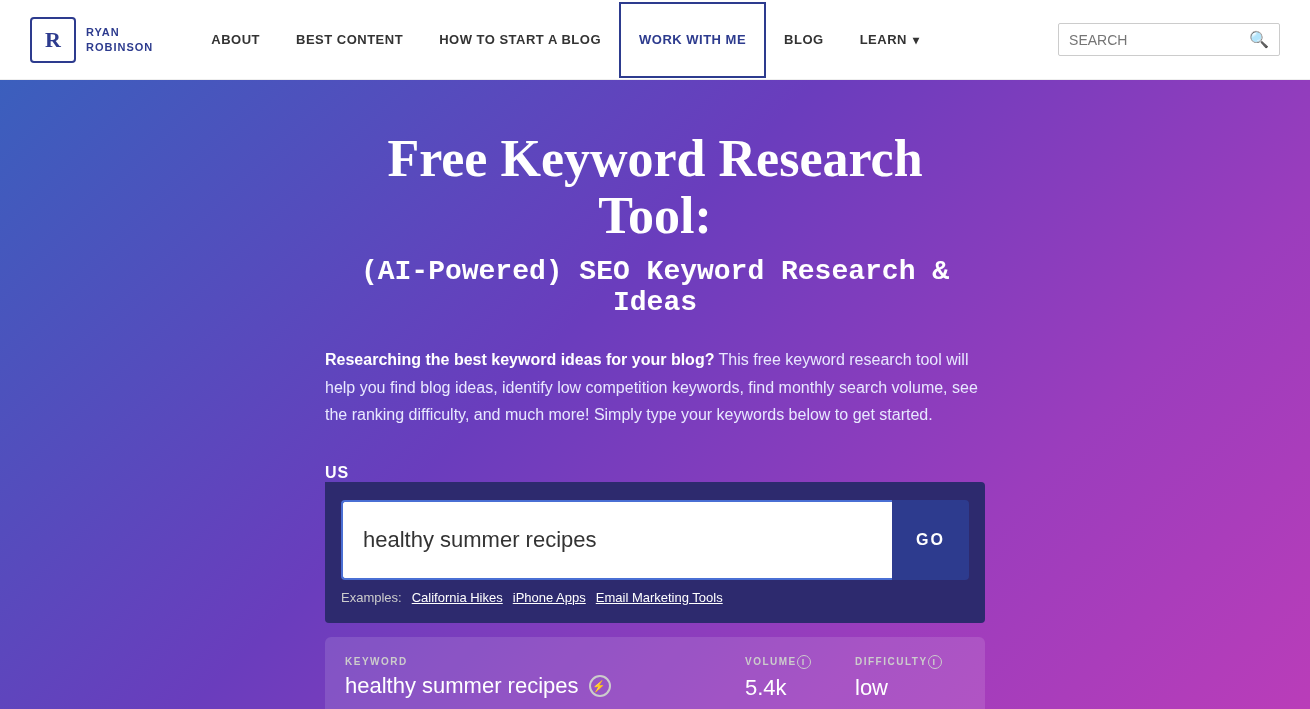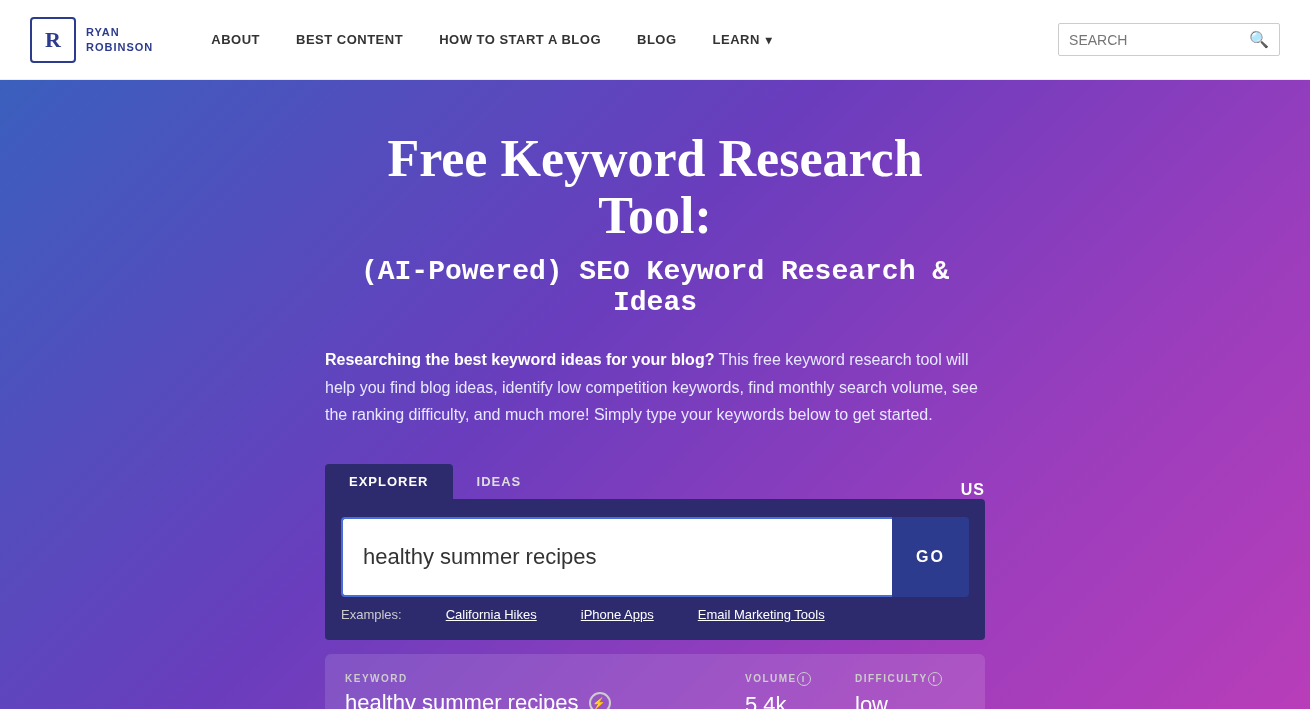--- a/index.html
+++ b/index.html
@@ -215,21 +215,20 @@
       color: #ccc;
       font-size: 13px;
     }
     .example-chip {
       color: #fff;
       font-size: 13px;
       text-decoration: underline;
       cursor: pointer;
       background: none;
       border: none;
-      margin-left: 34px;
     }
 
     
     .result-card {
       background: rgba(255,255,255,0.12);
       border-radius: 6px;
       padding: 18px 20px;
       margin-bottom: 10px;
       display: flex;
       align-items: center;
@@ -309,20 +308,21 @@
     <div class="logo-text">
       <span>RYAN</span><br>
       <span>ROBINSON</span>
     </div>
   </a>
 
   <nav>
     <a class="nav-item" href="#">ABOUT</a>
     <a class="nav-item" href="#">BEST CONTENT</a>
     <a class="nav-item" href="#">HOW TO START A BLOG</a>
+    <a class="nav-item active" href="#">WORK WITH ME</a>
     <a class="nav-item" href="#">BLOG</a>
     <a class="nav-item learn" href="#">
       <span>LEARN</span>
       <span class="chevron-down"></span>
     </a>
   </nav>
 
   <div class="search-bar">
     <input class="search-input" type="text" placeholder="SEARCH" style="">
     <button class="search-btn">
@@ -335,24 +335,20 @@
   <div class="content-wrap">
 
     <h1 class="hero-title">Free Keyword Research Tool:</h1>
     <h2 class="hero-subtitle">(AI-Powered) SEO Keyword Research &amp; Ideas</h2>
     <p class="hero-desc">
       <strong>Researching the best keyword ideas for your blog?</strong>
       <span> This free keyword research tool will help you find blog ideas, identify low competition keywords, find monthly search volume, see the ranking difficulty, and much more! Simply type your keywords below to get started.</span>
     </p>
 
     <div class="tabs-row">
-      <div class="tabs">
-        <button class="tab active">EXPLORER</button>
-        <button class="tab">IDEAS</button>
-      </div>
       <div class="region">US</div>
     </div>
 
     <div class="search-container">
       <div class="keyword-search-row">
         <input class="keyword-input" type="text" value="healthy summer recipes" style="">
         <button class="go-btn">GO</button>
       </div>
       <div class="examples-row">
         <span class="examples-label">Examples:</span>

